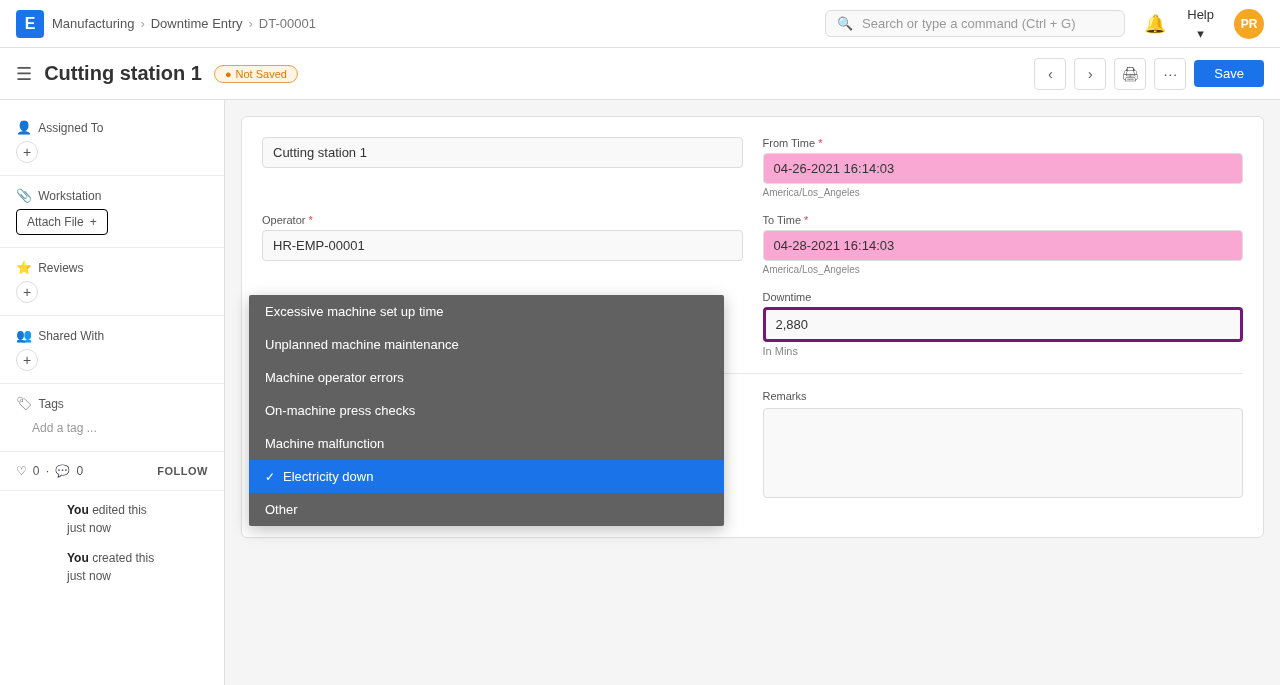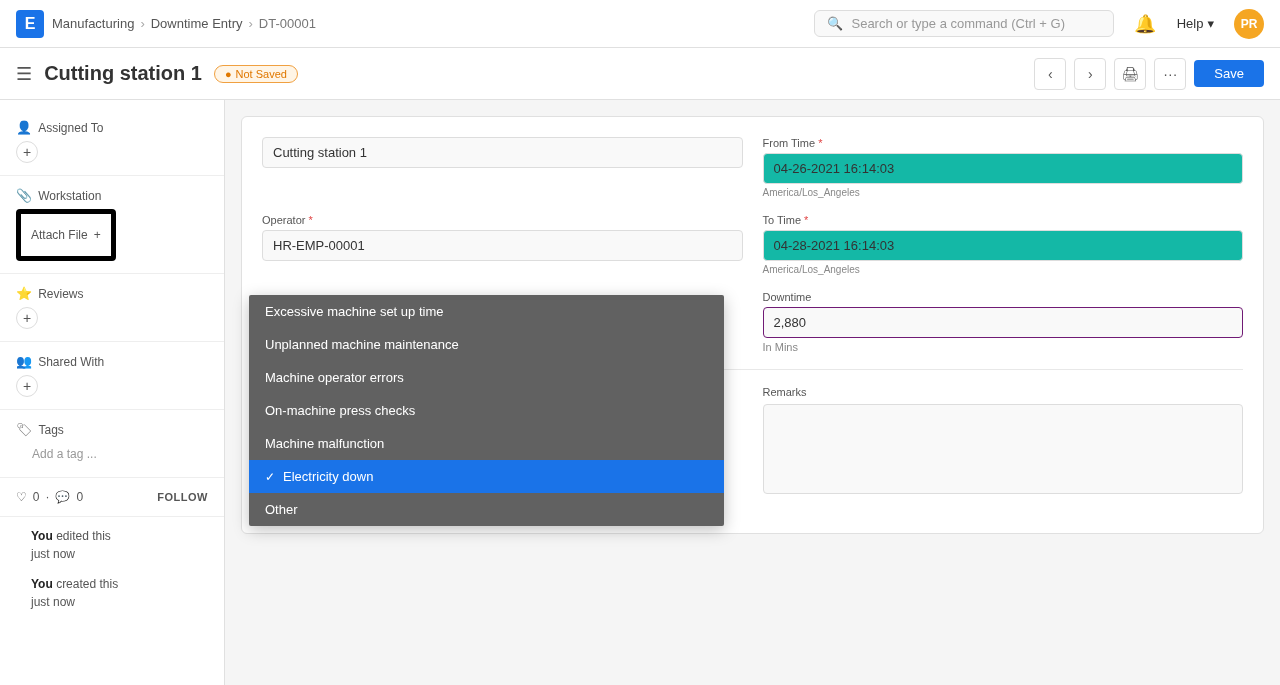--- a/index.html
+++ b/index.html
@@ -43,20 +43,21 @@
     }
     .navbar-right {
       display: flex; align-items: center; gap: 12px; margin-left: 12px;
     }
     .bell-icon { font-size: 18px; color: #555; cursor: pointer; }
     .help-btn {
       display: flex; align-items: center; gap: 4px;
       font-size: 13px; color: #333;
       cursor: pointer; padding: 4px 8px;
       border-radius: 4px;
+      flex-direction: column;
     }
     .user-avatar {
       background: #f5a623;
       color: #fff;
       font-weight: bold;
       width: 30px; height: 30px;
       border-radius: 50%;
       display: flex; align-items: center; justify-content: center;
       font-size: 12px;
     }
@@ -128,42 +129,42 @@
     .add-circle-btn {
       width: 22px; height: 22px;
       border: 1px solid #ddd;
       background: #fff;
       border-radius: 50%;
       display: flex; align-items: center; justify-content: center;
       cursor: pointer; font-size: 14px; color: #555;
     }
     .attach-file-btn {
       display: flex; align-items: center; gap: 6px;
-      border: 5px solid #000000;
-      border-radius: 4px;
-      padding: 14px 10px;
+      border: 1px solid #000000;
+      border-radius: 4px;
+      padding: 5px 10px;
       font-size: 12px;
       color: #555;
       background: #fff;
       cursor: pointer;
       width: fit-content;
     }
     .sidebar-divider { border: none; border-top: 1px solid #eee; margin: 4px 0; }
     .tag-input { color: #999; font-size: 12px; padding: 4px 16px; }
     .social-row {
       display: flex; align-items: center; gap: 6px;
       padding: 8px 16px; font-size: 12px; color: #555;
     }
     .follow-btn {
       margin-left: auto;
       font-size: 11px; font-weight: 600;
       color: #555; cursor: pointer;
       letter-spacing: 0.5px;
     }
-    .activity-entry { padding: 6px 31px; font-size: 12px; color: #555; line-height: 1.5; }
+    .activity-entry { padding: 6px 31px; font-size: 12px; color: #555; line-height: 1.5; margin-left: 36px; }
     .activity-entry strong { color: #222; }
 
     
     .content-area {
       flex: 1;
       background: #f5f5f5;
       overflow-y: auto;
       position: relative;
     }
     .form-card {
@@ -185,24 +186,24 @@
     .form-input {
       width: 100%;
       border: 1px solid #ddd;
       border-radius: 4px;
       padding: 7px 10px;
       font-size: 13px;
       background: #f9f9f9;
       color: #333;
     }
     .form-input-readonly {
-      background: #14b8a6;
+      background: #f9a8d4;
     }
     .timezone-label { font-size: 10px; color: #888; margin-top: 3px; }
-    .downtime-value { font-size: 13px; padding: 7px 10px; border: 1px solid #701a75; border-radius: 4px; background: #f9f9f9; }
+    .downtime-value { font-size: 13px; padding: 7px 10px; border: 3px solid #701a75; border-radius: 4px; background: #f9f9f9; }
     .in-mins { font-size: 11px; color: #888; margin-top: 3px; }
 
     .section-divider { border: none; border-top: 1px solid #e8e8e8; margin: 8px 0 16px; }
     .remarks-label { font-size: 11px; color: #555; margin-bottom: 6px; }
     .remarks-area {
       width: 100%;
       min-height: 90px;
       border: 1px solid #ddd;
       border-radius: 4px;
       background: #f9f9f9;

